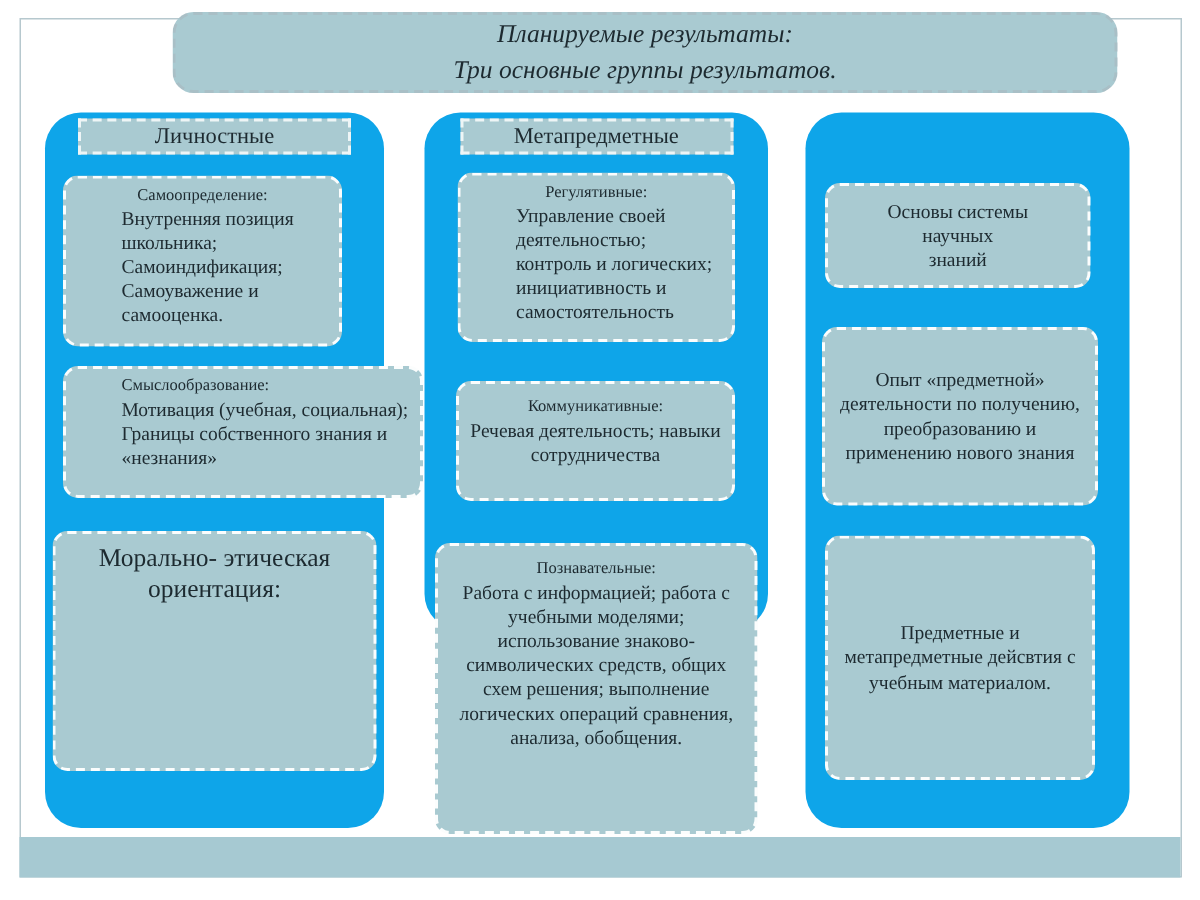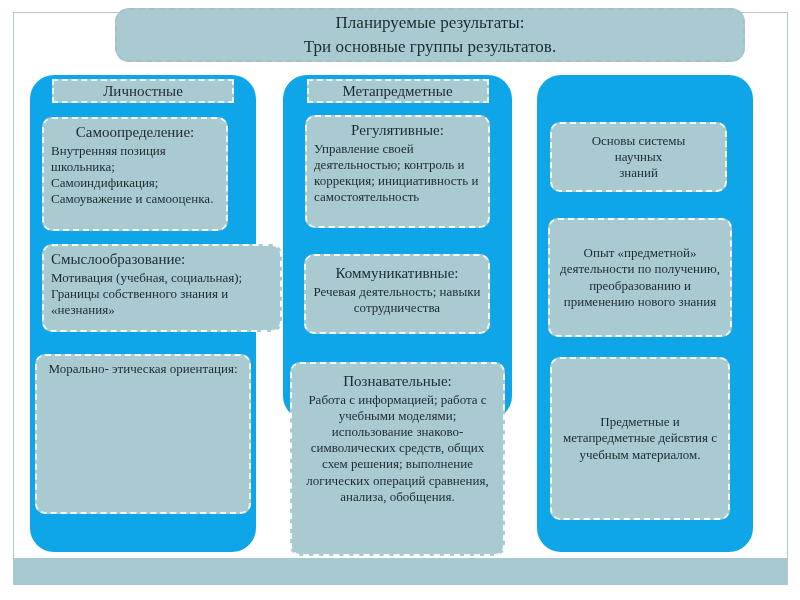--- a/index.html
+++ b/index.html
@@ -8,48 +8,48 @@
     font-family:"Liberation Serif","DejaVu Serif",serif;color:#1d2a30;
   }
   .frame{
     position:absolute;left:13px;top:12px;width:773px;height:571px;
     border:1px solid #b6c8ce;background:transparent;
   }
   .title-box{
     position:absolute;left:115px;top:8px;width:630px;height:54px;box-sizing:border-box;
     background:#a9cad1;border:2px dashed #a9bfc6;border-radius:14px;
     display:flex;flex-direction:column;justify-content:center;text-align:center;
-    font-size:17px;line-height:24px;
+    font-size:17px;line-height:24px;font-style:italic;
   }
   .column{
     position:absolute;top:75px;background:#0ea5e9;border-radius:24px;
   }
   .c1{left:30px;width:226px;height:477px;}
   .c2{left:283px;width:229px;height:345px;}
   .c3{left:537px;width:216px;height:477px;}
   .col-header{
     position:relative;margin:4px auto 0 auto;width:182px;height:24px;box-sizing:border-box;
     background:#a9cad1;border:2px dashed #eef5f6;
     text-align:center;font-size:15px;line-height:20px;
   }
   .box{
     position:absolute;box-sizing:border-box;
     background:#a9cad1;border:2px dashed #fbfdfd;border-radius:10px;
     padding:4px 7px;
   }
-  .box-title{font-size:15px;margin:1px 0 2px 0;}
+  .box-title{font-size:11px;margin:1px 0 2px 0;}
   .box-body{font-size:13px;line-height:1.24;white-space:pre-line;}
   .tc{text-align:center;}
-  .tl{text-align:left;}
+  .tl{text-align:left;margin-left:30px;}
   .vc{display:flex;flex-direction:column;justify-content:center;}
   
   .b11{left:12px;top:42px;width:186px;height:114px;}
   .b12{left:12px;top:169px;width:240px;height:88px;}
   .b13{left:5px;top:279px;width:216px;height:160px;}
-  .b13 .box-title{font-size:13px;line-height:1.25;margin-bottom:4px;}
+  .b13 .box-title{font-size:17px;line-height:1.25;margin-bottom:4px;}
   
   .b21{left:22px;top:40px;width:185px;height:113px;}
   .b22{left:21px;top:179px;width:186px;height:80px;padding-top:8px;}
   .b23{left:7px;top:287px;width:215px;height:194px;padding-top:8px;}
   
   .b31{left:13px;top:47px;width:177px;height:70px;}
   .b32{left:11px;top:143px;width:184px;height:119px;}
   .b33{left:13px;top:282px;width:180px;height:163px;}
   .bottom-bar{
     position:absolute;left:13px;top:558px;width:774px;height:27px;background:#a6c9d2;
@@ -80,21 +80,21 @@
   </div>
   <div class="box b13">
     <div class="box-title tc">Морально- этическая ориентация:</div>
   </div>
 </div>
 
 <div class="column c2">
   <div class="col-header">Метапредметные</div>
   <div class="box b21">
     <div class="box-title tc">Регулятивные:</div>
-    <div class="box-body tl">Управление своей деятельностью; контроль и коррекция; инициативность и самостоятельность</div>
+    <div class="box-body tl">Управление своей деятельностью; контроль и логических; инициативность и самостоятельность</div>
   </div>
   <div class="box b22">
     <div class="box-title tc">Коммуникативные:</div>
     <div class="box-body tc">Речевая деятельность; навыки сотрудничества</div>
   </div>
   <div class="box b23">
     <div class="box-title tc">Познавательные:</div>
     <div class="box-body tc">Работа с информацией; работа с учебными моделями; использование знаково-символических средств, общих схем решения; выполнение логических операций сравнения, анализа, обобщения.</div>
   </div>
 </div>

